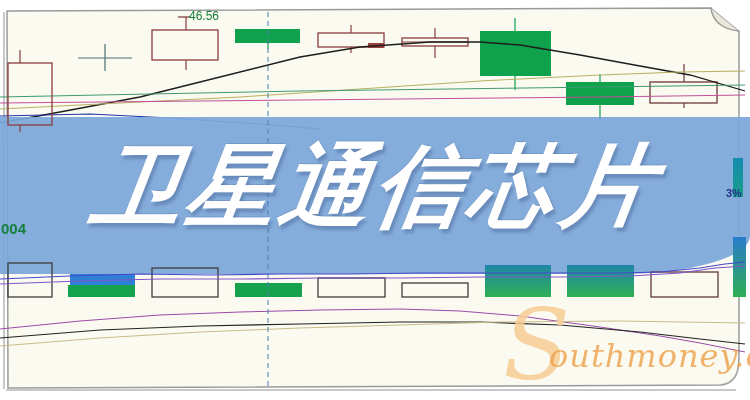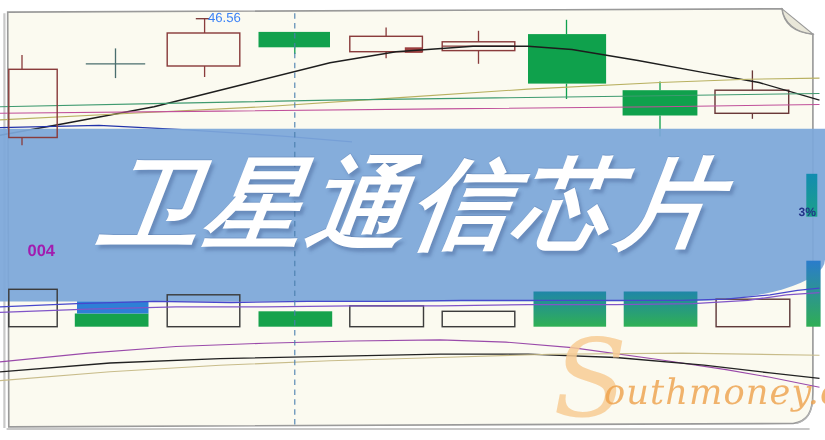--- a/index.html
+++ b/index.html
@@ -6,22 +6,22 @@
   #stage{position:relative;width:750px;height:400px;overflow:hidden;background:#ffffff;
          font-family:"Liberation Sans",sans-serif;}
   svg{position:absolute;left:0;top:0;}
   #page-svg{z-index:0;}
   #chart-under{z-index:1;}
   #banner{position:absolute;left:0;top:117px;width:750px;height:157px;
           background:rgba(124,167,218,0.94);z-index:2;
           border-bottom-right-radius:130px 38px;}
   #chart-over{z-index:3;}
   .txt{position:absolute;z-index:4;white-space:nowrap;}
-  #price-label{left:189px;top:9px;font-size:12px;color:#3b82f6;}
-  #left-axis-label{left:1px;top:220px;font-size:15px;font-weight:bold;color:#a21caf;z-index:4;margin-left:24px;}
+  #price-label{left:189px;top:9px;font-size:12px;color:#15803d;}
+  #left-axis-label{left:1px;top:220px;font-size:15px;font-weight:bold;color:#15803d;z-index:4;}
   #right-axis-label{left:726px;top:187px;font-size:11px;font-weight:bold;color:#223388;}
   #banner-title{position:absolute;left:0;top:139px;width:750px;text-align:center;z-index:4;
       font-size:90px;font-weight:900;font-style:italic;color:#ffffff;letter-spacing:4px;
       transform:skewX(-8deg);line-height:1.05;
       text-shadow:3px 4px 3px rgba(70,100,150,0.45), 0 -1px 0 rgba(90,120,170,0.35);}
   #watermark{position:absolute;left:0;top:0;width:750px;height:400px;z-index:5;pointer-events:none;}
   #wm-initial{position:absolute;left:503px;top:288px;font-family:"DejaVu Serif",serif;
       font-style:italic;font-size:98px;color:rgba(247,203,148,0.85);}
   #wm-cn{position:absolute;left:556px;top:312px;font-size:28px;letter-spacing:10px;font-weight:bold;
       color:rgba(140,130,115,0.18);-webkit-text-stroke:1.3px rgba(220,150,80,0.65);}

